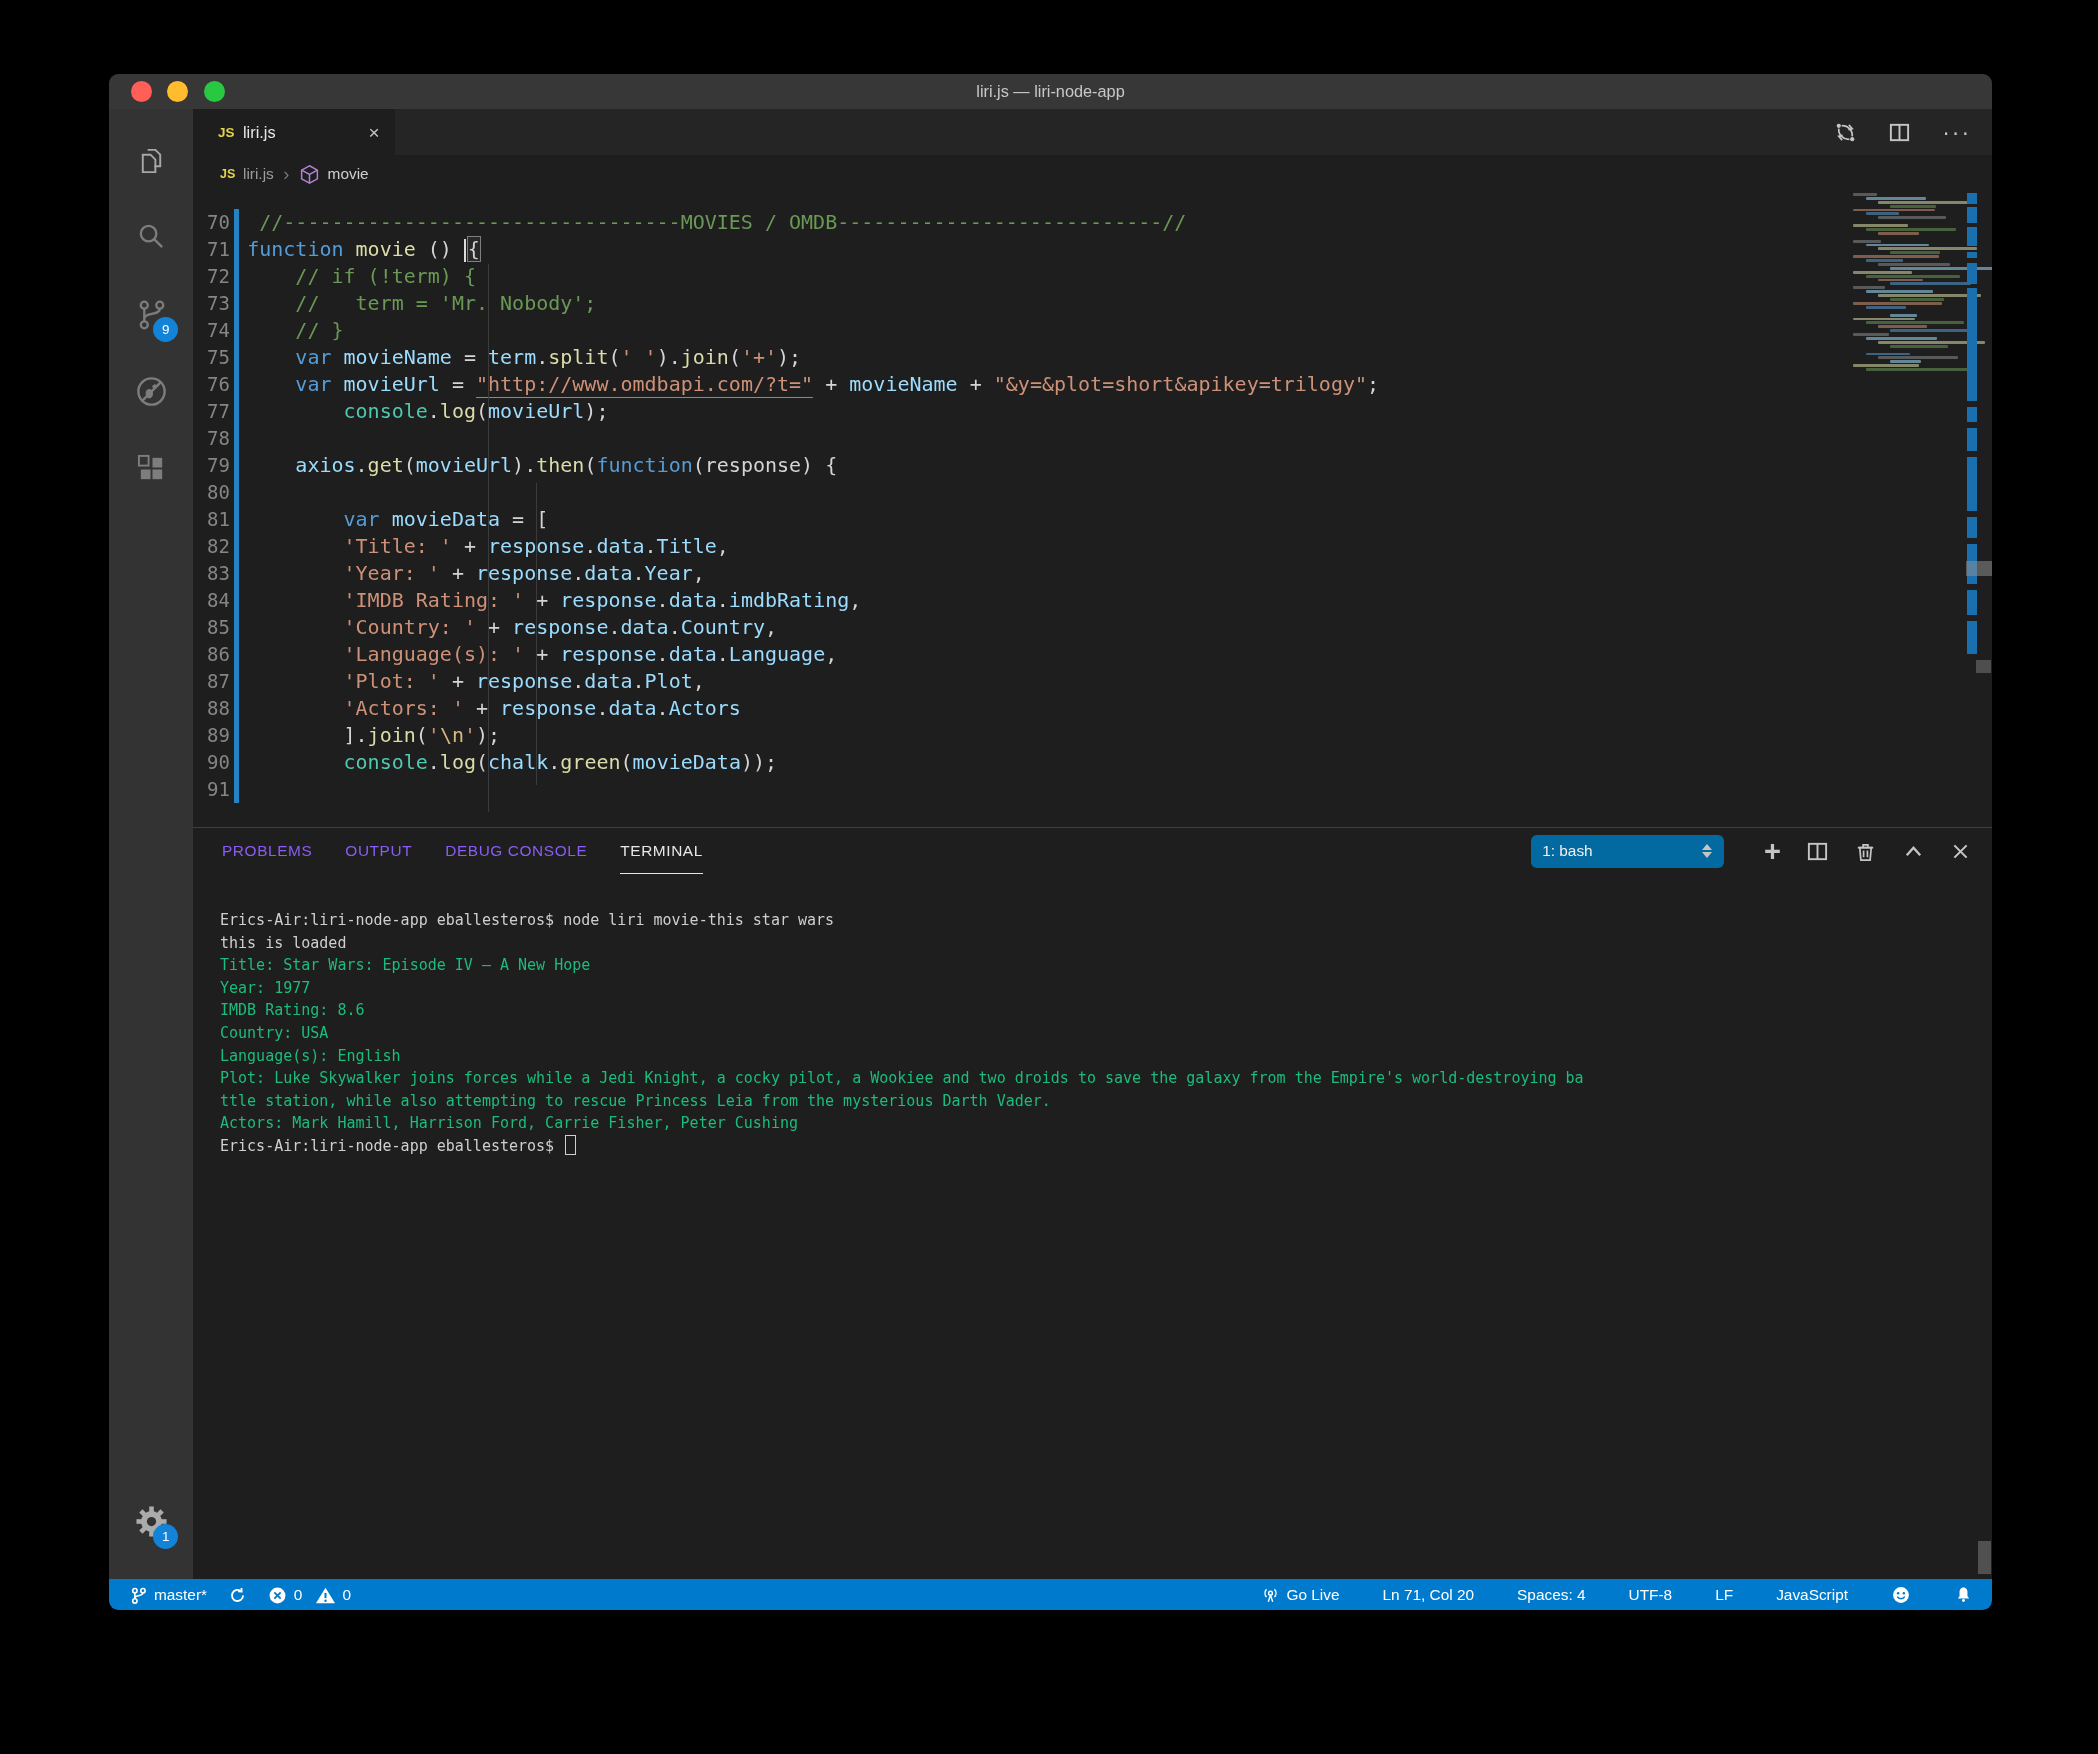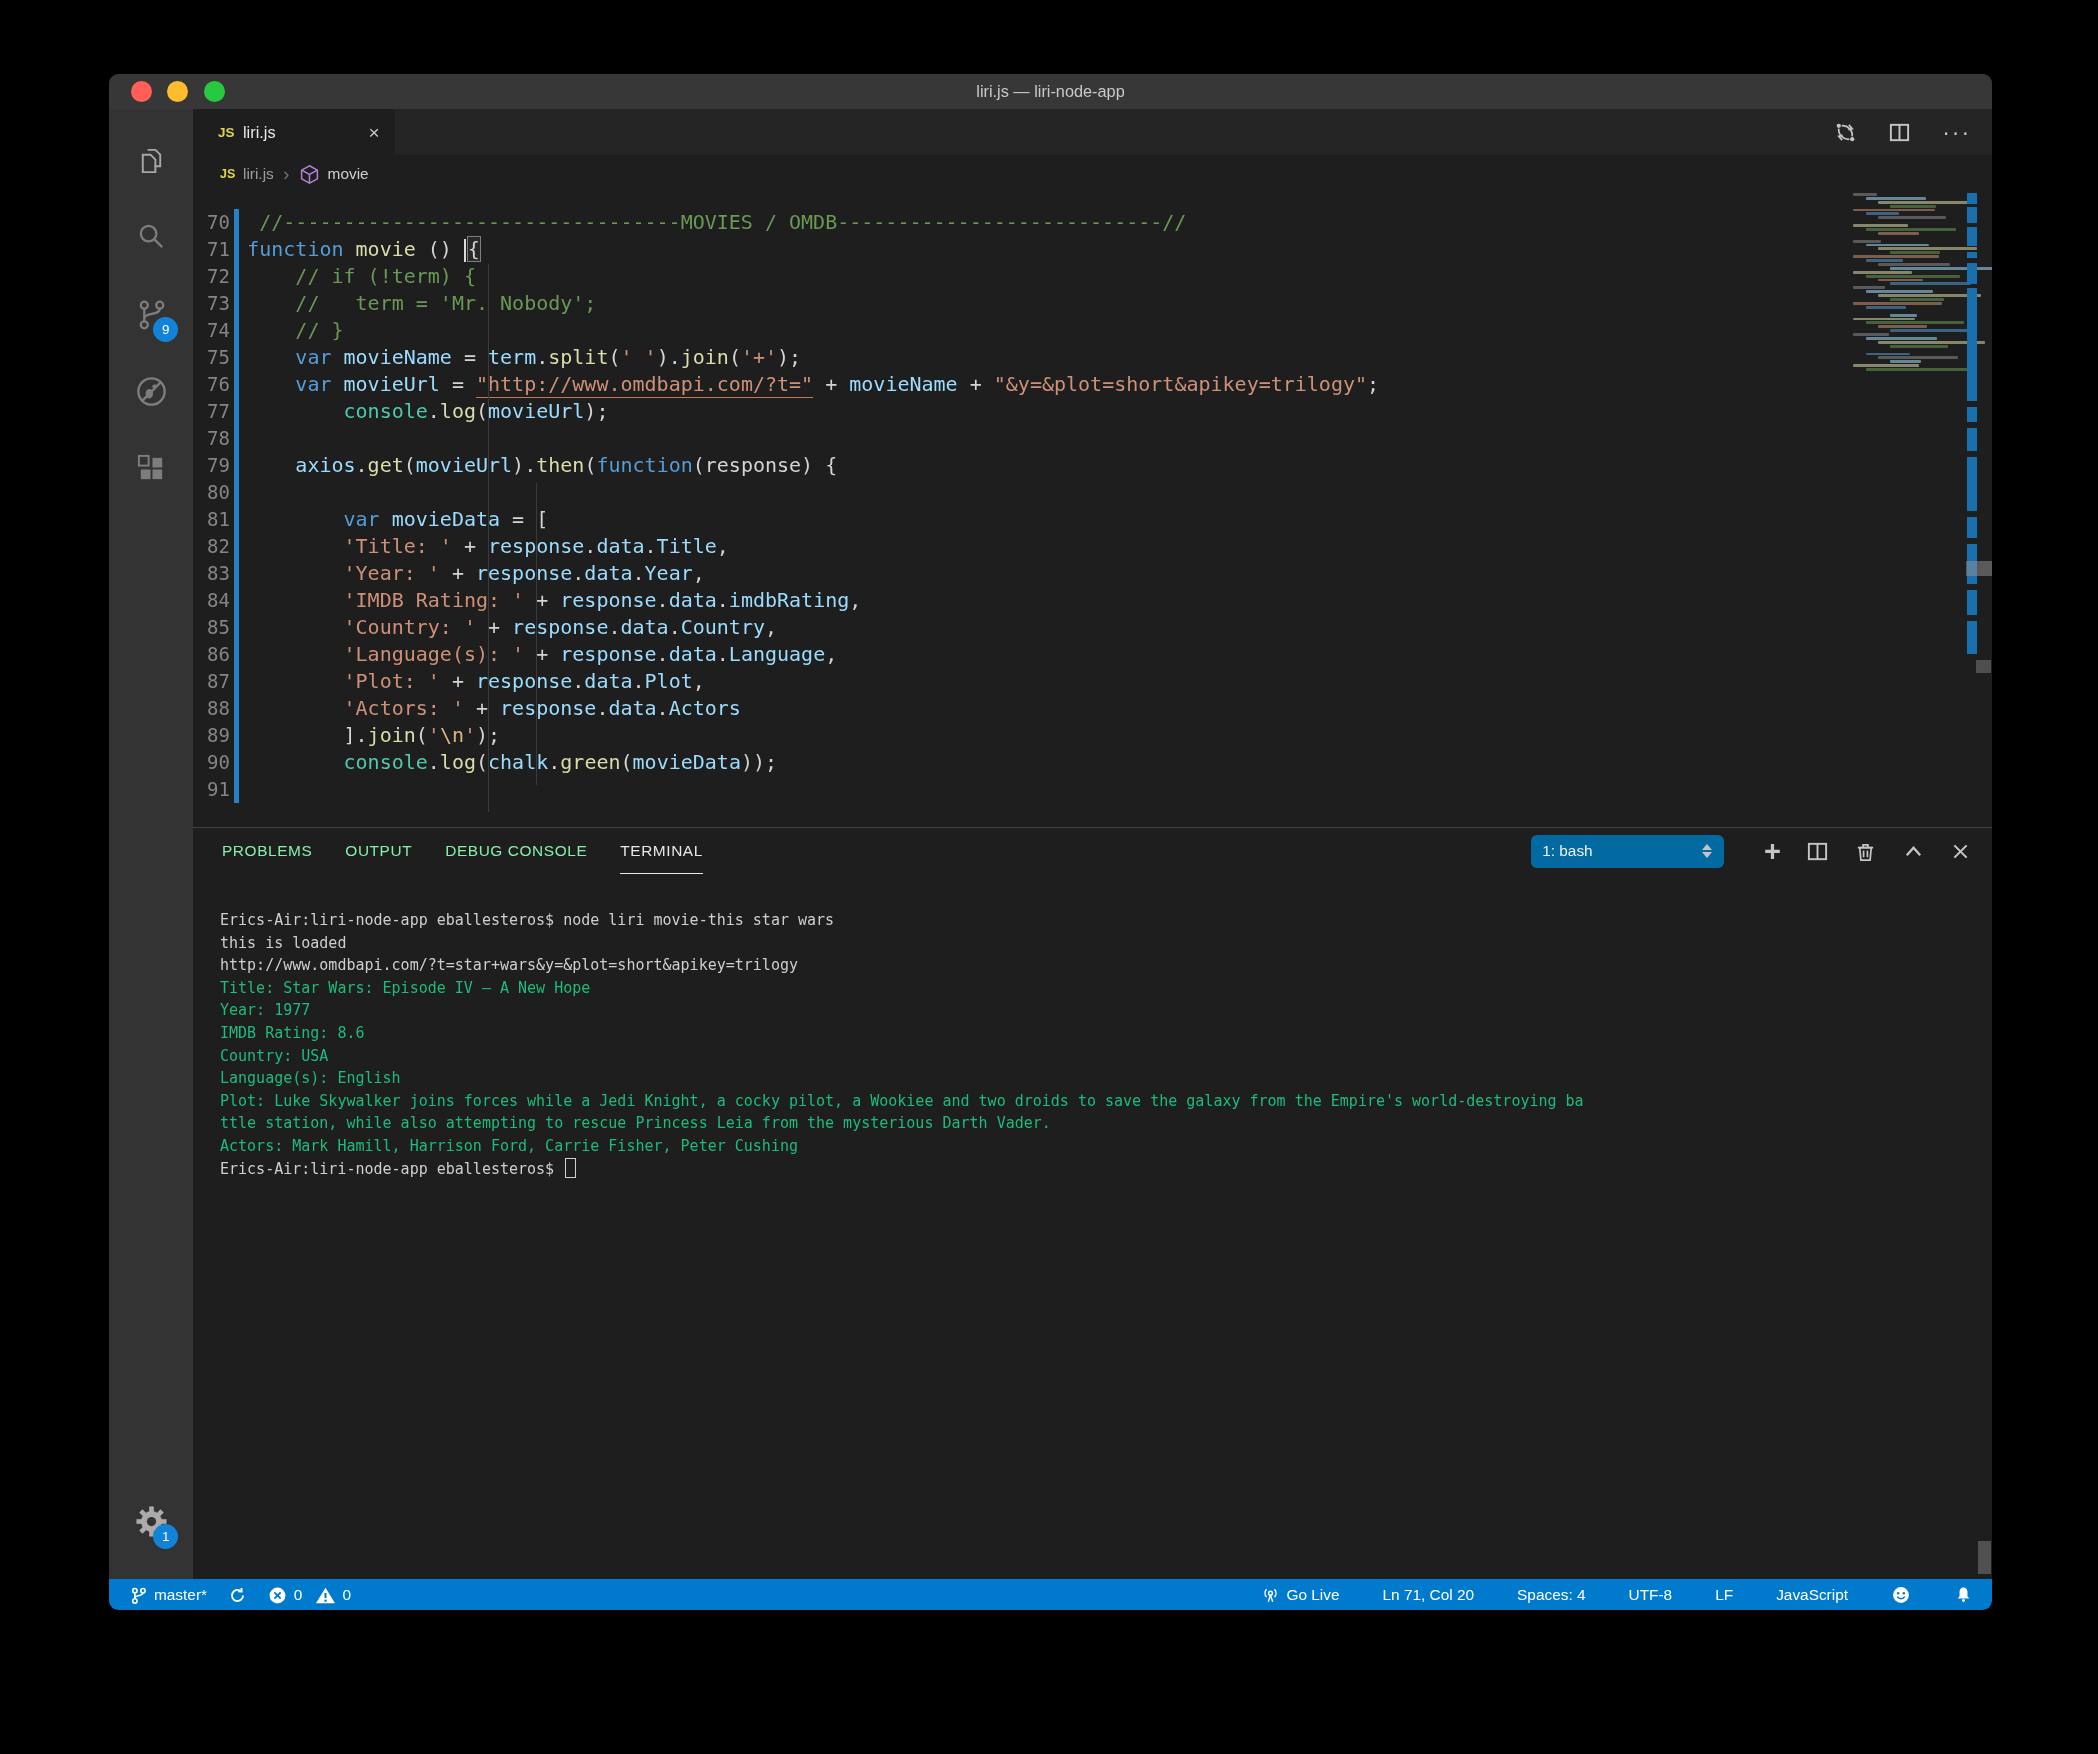--- a/index.html
+++ b/index.html
@@ -68,21 +68,21 @@
   .mm-row { height:2.9px; margin-bottom:1px; opacity:.55; border-radius:1px; }
   .overview-ruler { position:absolute; top:0; right:14.4px; width:11.5px; height:100%; }
   .ov-seg { position:absolute; left:1px; width:9.6px; background:#1A6FAE; }
   .scroll-thumb { position:absolute; right:0; width:26px; background:rgba(150,150,150,.5); }
   .mini-thumb  { position:absolute; right:1px; width:15.4px; background:rgba(150,150,150,.4); }
 
   
   .panel { flex:1; background:#1E1E1E; position:relative; min-height:0; }
   .panel-header { height:46px; display:flex; align-items:center; padding:0 21px 0 29px; }
   .panel-tabs { display:flex; gap:33px; }
-  .panel-tab { color:#86efac; font-size:15.4px; letter-spacing:0.6px; height:46px;
+  .panel-tab { color:#8b5cf6; font-size:15.4px; letter-spacing:0.6px; height:46px;
                display:flex; align-items:center; border-bottom:1px solid transparent; }
   .panel-tab.active { color:#E7E7E7; border-bottom-color:#E7E7E7; }
   .panel-right { margin-left:auto; display:flex; align-items:center; gap:25px; color:#C5C5C5; }
   .shell-select { width:193px; height:33px; background:#0369a1; border-radius:5.8px; display:flex;
                   align-items:center; padding:0 11.5px; color:#F0F0F0; font-size:15.4px; margin-right:15.4px; }
   .sel-arrows { margin-left:auto; display:flex; flex-direction:column; gap:2.9px; }
   .tri-up { width:0; height:0; border-left:5.8px solid transparent; border-right:5.8px solid transparent;
             border-bottom:6.7px solid #C5C5C5; }
   .tri-dn { width:0; height:0; border-left:5.8px solid transparent; border-right:5.8px solid transparent;
             border-top:6.7px solid #C5C5C5; }
@@ -371,21 +371,20 @@
                   <line x1="5" y1="5" x2="19" y2="19"></line>
                   <line x1="19" y1="5" x2="5" y2="19"></line>
                 </svg>
               </span>
             </div>
           </div>
 
           <div class="terminal" id="terminal-host">
               <div class="term-row t-plain">Erics-Air:liri-node-app eballesteros$ node liri movie-this star wars</div>
               <div class="term-row t-plain">this is loaded</div>
-              <div class="term-row t-plain">http://www.omdbapi.com/?t=star+wars&amp;y=&amp;plot=short&amp;apikey=trilogy</div>
               <div class="term-row t-green">Title: Star Wars: Episode IV – A New Hope</div>
               <div class="term-row t-green">Year: 1977</div>
               <div class="term-row t-green">IMDB Rating: 8.6</div>
               <div class="term-row t-green">Country: USA</div>
               <div class="term-row t-green">Language(s): English</div>
               <div class="term-row t-green">Plot: Luke Skywalker joins forces while a Jedi Knight, a cocky pilot, a Wookiee and two droids to save the galaxy from the Empire's world-destroying ba</div>
               <div class="term-row t-green">ttle station, while also attempting to rescue Princess Leia from the mysterious Darth Vader.</div>
               <div class="term-row t-green">Actors: Mark Hamill, Harrison Ford, Carrie Fisher, Peter Cushing</div>
               <div class="term-row t-plain">Erics-Air:liri-node-app eballesteros$ <span class="term-cursor"></span></div>
             </div>

